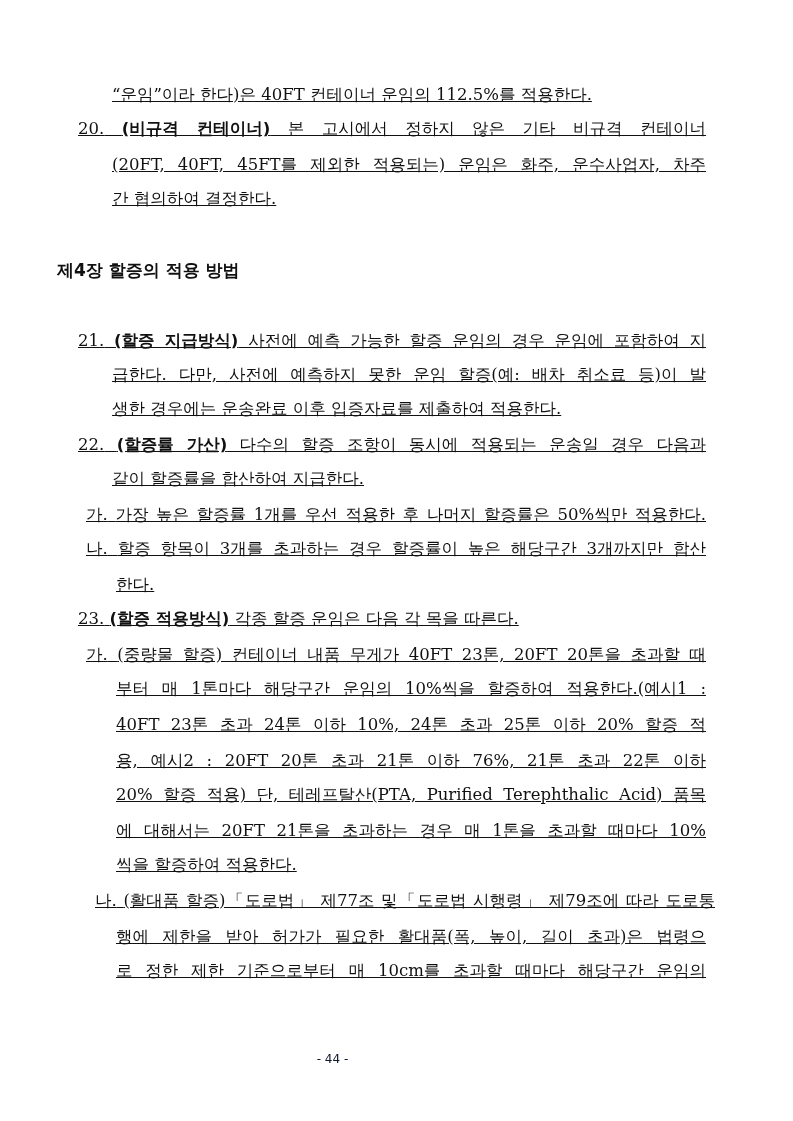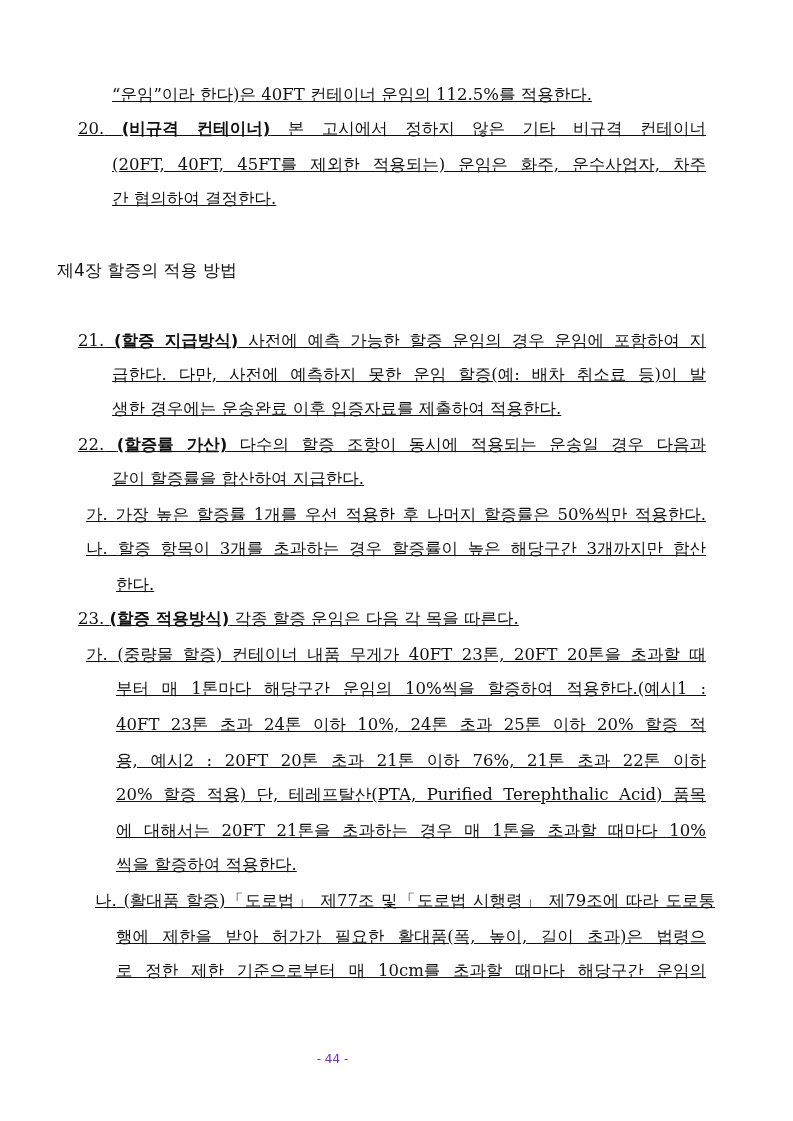--- a/index.html
+++ b/index.html
@@ -14,26 +14,26 @@
     line-height: 22px;
     white-space: nowrap;
     letter-spacing: 0px;
     text-decoration: underline;
   }
   .j { text-align: justify; text-align-last: justify; }
   .b { font-family: "DejaVu Sans", "Liberation Sans", sans-serif; font-weight: bold; }
   .chapter {
     position: absolute; left: 57px; top: 258px;
     font-family: "DejaVu Sans", "Liberation Sans", sans-serif;
-    font-weight: normal; font-size: 17px; line-height: 24px; white-space: nowrap; text-align: right;
+    font-weight: bold; font-size: 17px; line-height: 24px; white-space: nowrap; text-align: right;
   }
   .pageno {
     position: absolute; left: 0; width: 665px; top: 1052px;
     text-align: center; font-family: "DejaVu Sans", "Liberation Sans", sans-serif;
-    font-size: 12px; color: #6d28d9;
+    font-size: 12px; color: #0f172a;
   }
 </style>
 </head>
 <body>
 
 <div class="line" style="left:112px; top:84px;">“운임”이라 한다)은 40FT 컨테이너 운임의 112.5%를 적용한다.</div>
 
 <div class="line j" style="left:78px; top:118px; width:628px;"><span>20.</span> <span class="b">(비규격 컨테이너)</span><span> 본 고시에서 정하지 않은 기타 비규격 컨테이너</span></div>
 <div class="line j" style="left:112px; top:154px; width:594px;">(20FT, 40FT, 45FT를 제외한 적용되는) 운임은 화주, 운수사업자, 차주</div>
 <div class="line" style="left:112px; top:188px;">간 협의하여 결정한다.</div>

